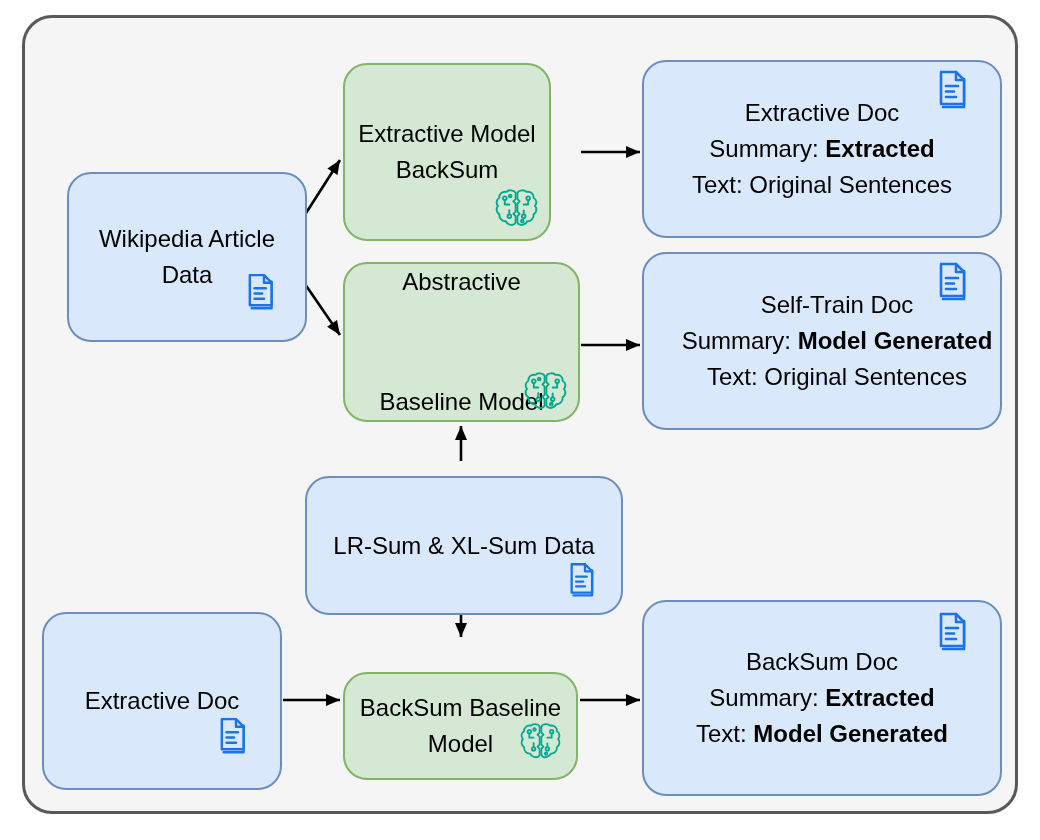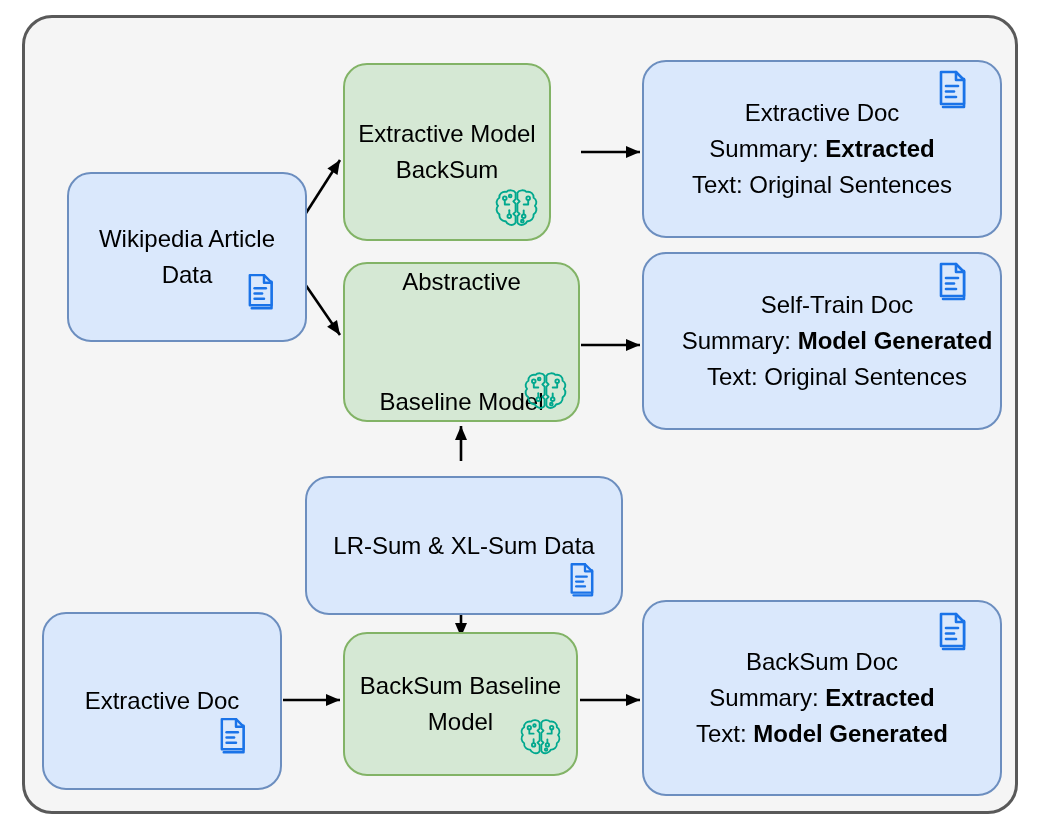--- a/index.html
+++ b/index.html
@@ -161,21 +161,21 @@
 
   <div class="node blue" style="left:42px;top:612px;width:240px;height:178px;">
     <span class="tline">Extractive Doc</span>
     <span class="icon" style="right:27px;bottom:29px;">
       <svg width="34" height="42">
           <use href="#sym-doc"></use>
         </svg>
     </span>
   </div>
 
-  <div class="node green" style="left:343px;top:632px;width:235px;height:144px;">
+  <div class="node green" style="left:343px;top:672px;width:235px;height:108px;">
     <span class="tline">BackSum Baseline</span>
     <span class="tline">Model</span>
     <span class="icon" style="right:14px;bottom:13px;">
       <svg width="43" height="46">
           <use href="#sym-brain"></use>
         </svg>
     </span>
   </div>
 
   <div class="node blue" style="left:642px;top:600px;width:360px;height:196px;">

